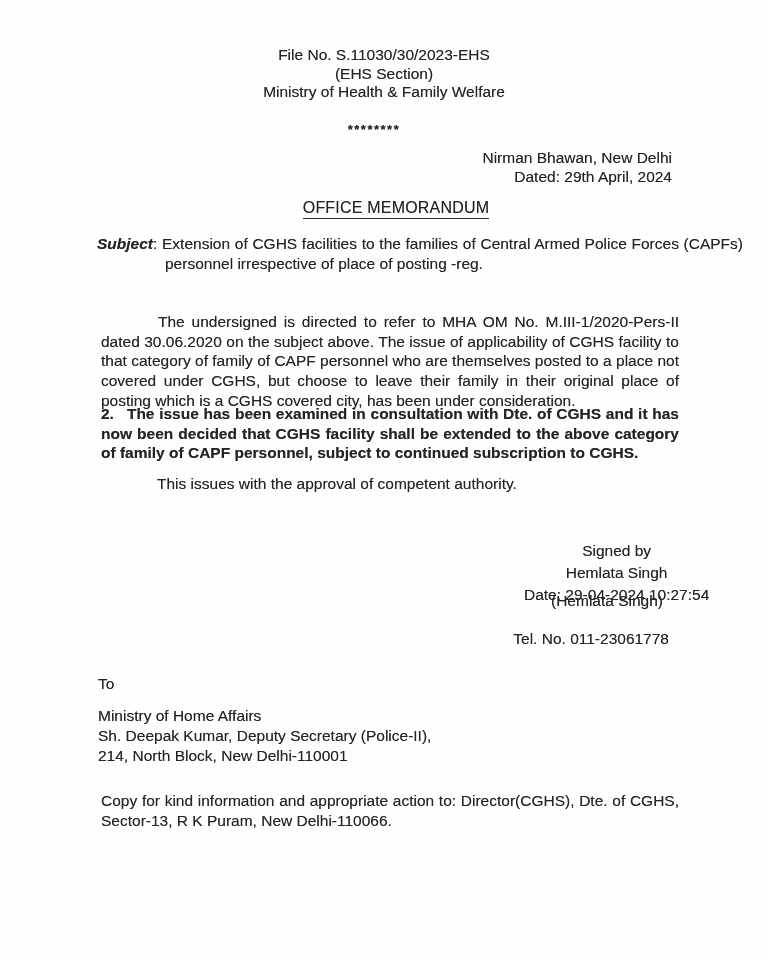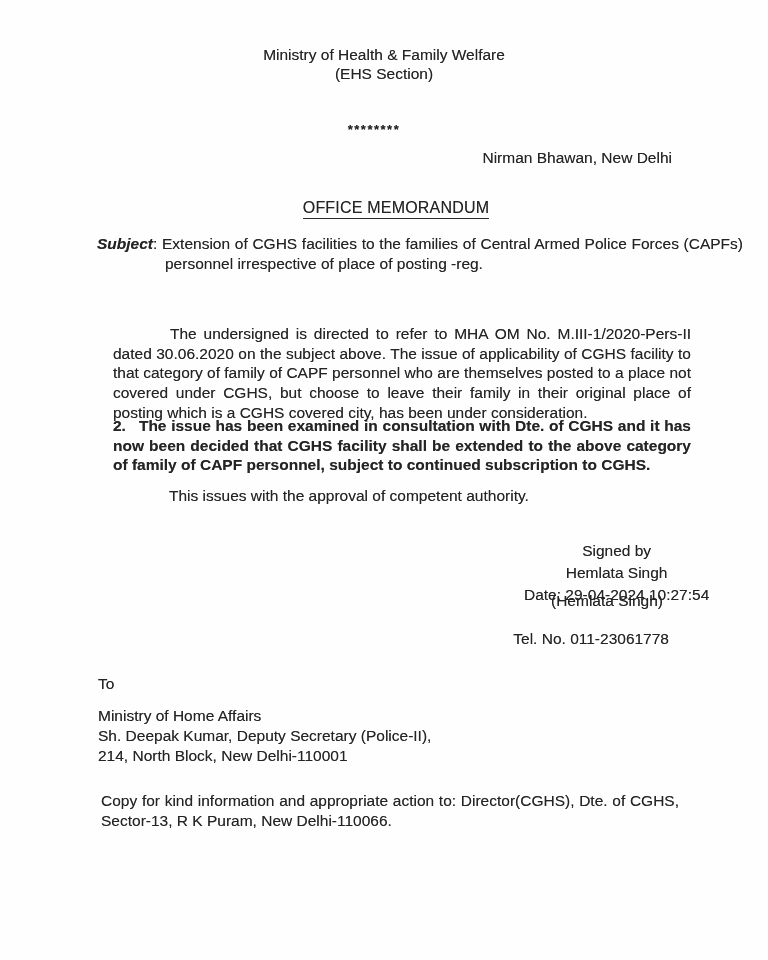--- a/index.html
+++ b/index.html
@@ -32,21 +32,21 @@
     display:inline-block; font-size:16px; letter-spacing:0.2px;
     border-bottom:1.5px solid #2a2a2a; padding-bottom:1px;
   }
   .subject {
     position:absolute; top:234px; left:97px; width:578px; margin:0;
     text-align:justify; line-height:20px;
     padding-left:68px; text-indent:-68px;
   }
   .b { font-weight:bold;font-style:italic; }
   .para {
-    position:absolute; left:97px; width:578px; margin:16px;
+    position:absolute; left:97px; width:578px; margin:4px;
     text-align:justify; line-height:19.7px;
   }
   .para1 { top:308px; text-indent:57px; }
   .para2 { top:400px;font-weight:bold; }
   .num { margin-right:13px; }
   .para3 { top:470px; text-indent:56px; text-align:left; }
   .sig-digital {
     position:absolute; top:540px; left:524px;
     text-align:center; line-height:22px; white-space:nowrap;
   }
@@ -61,28 +61,30 @@
     position:absolute; top:787px; left:97px; width:578px; margin:4px;
     text-align:justify; line-height:20px;
   }
 </style>
 </head>
 <body>
 
 <div class="page">
 
   <div class="letterhead">
+    <div>File No. S.11030/30/2023-EHS</div>
+    <div>(EHS Section)</div>
     <div>Ministry of Health &amp; Family Welfare</div>
-    <div>(EHS Section)</div>
   </div>
 
   <div class="separator">********</div>
 
   <div class="dateline">
     <div>Nirman Bhawan, New Delhi</div>
+    <div>Dated: 29th April, 2024</div>
   </div>
 
   <div class="title-wrap">
     <span class="title">OFFICE MEMORANDUM</span>
   </div>
 
   <p class="subject"><span class="b">Subject</span><span>: Extension of CGHS facilities to the families of Central Armed Police Forces (CAPFs) personnel irrespective of place of posting -reg.</span></p>
 
   <p class="para para1">The undersigned is directed to refer to MHA OM No. M.III-1/2020-Pers-II dated 30.06.2020 on the subject above. The issue of applicability of CGHS facility to that category of family of CAPF personnel who are themselves posted to a place not covered under CGHS, but choose to leave their family in their original place of posting which is a CGHS covered city, has been under consideration.</p>
 

